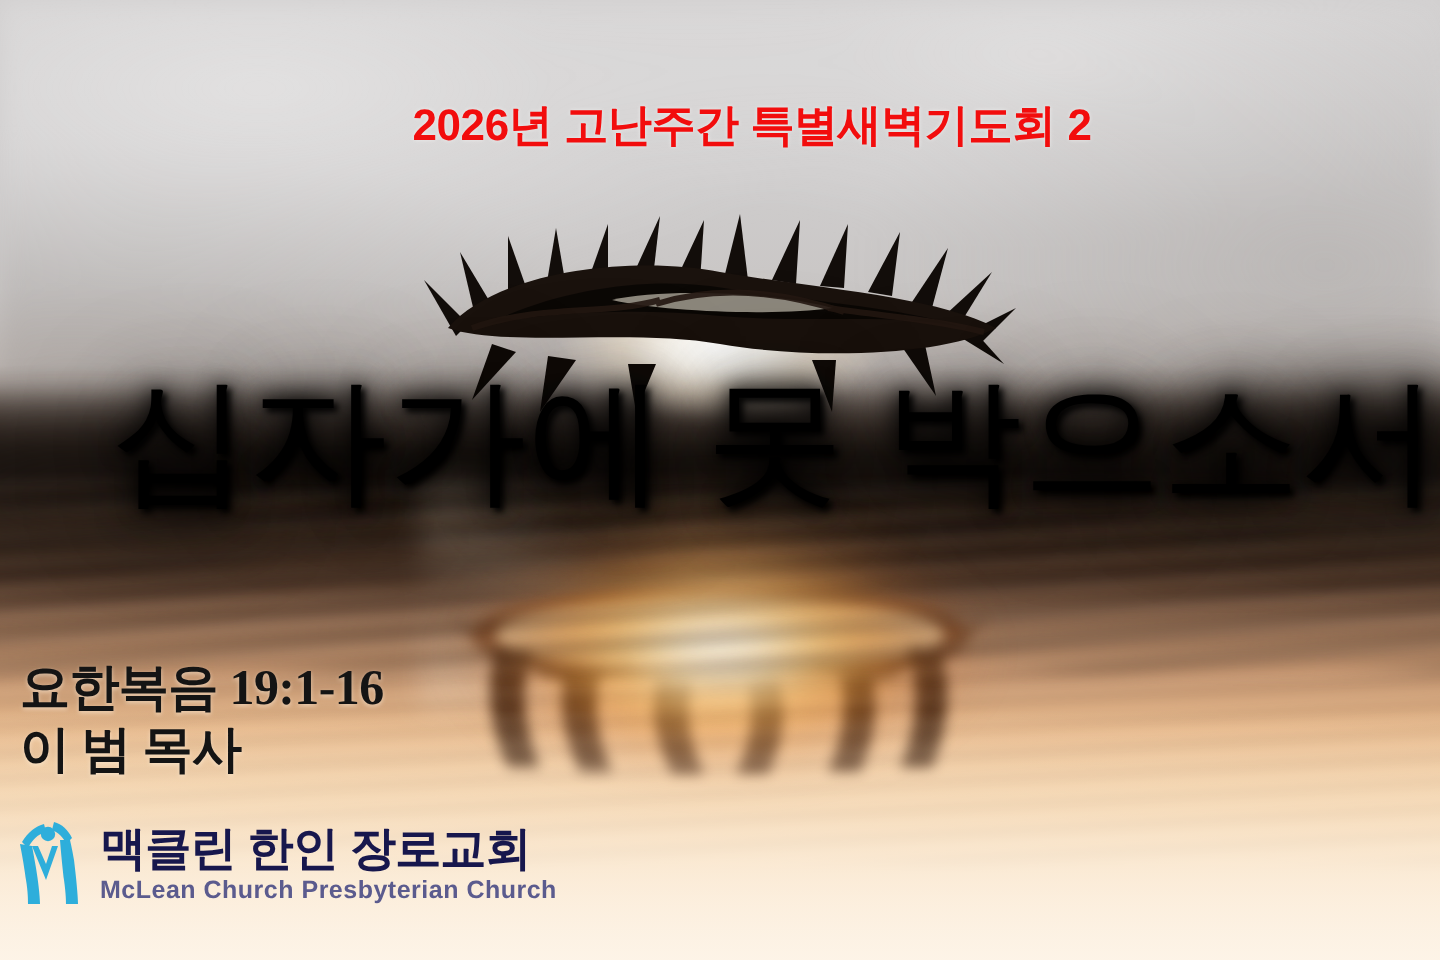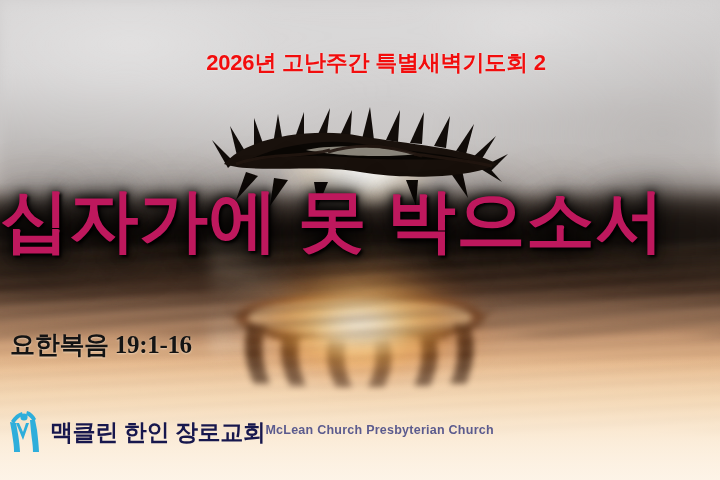--- a/index.html
+++ b/index.html
@@ -241,24 +241,24 @@
     line-height: 1;
     text-shadow: 0 0 2px rgba(255,255,255,0.55);
     white-space: nowrap;
     margin-left: 32px;
   }
 
   .main-title {
     position: absolute;
     left: 0; right: 0;
     top: 186px;
-    text-align: left;
-    color: #be185d;
+    text-align: right;
+    color: #000000;
     font-size: 69px;
-    font-weight: bold;
+    font-weight: normal;
     line-height: 1;
     letter-spacing: 0.5px;
     white-space: nowrap;
     text-shadow:
       0 0 10px rgba(0,0,0,0.95),
       0 0 20px rgba(0,0,0,0.90),
       0 0 34px rgba(0,0,0,0.80),
       0 0 52px rgba(0,0,0,0.65),
       2px 2px 3px rgba(0,0,0,0.9);
   }
@@ -288,21 +288,21 @@
     display: flex;
     align-items: center;
     gap: 4px;
   }
   .logo-mark {
     width: 40px;
     height: 44px;
     flex: 0 0 auto;
   }
   .logo-mark svg { display: block; width: 100%; height: 100%; }
-  .logo-text { display: flex; flex-direction: row; line-height: 1; justify-content: flex-end; }
+  .logo-text { display: flex; flex-direction: column; line-height: 1; justify-content: flex-end; }
   .logo-ko {
     color: #17174d;
     font-size: 23px;
     font-weight: bold;
     letter-spacing: -0.4px;
     white-space: nowrap;
   }
   .logo-en {
     color: #5b5b8e;
     font-size: 12.5px;
@@ -401,20 +401,21 @@
   <div class="bg-streaks"></div>
   <div class="bg-streaks-2"></div>
   <div class="bg-bottom-wash"></div>
 
   <div class="series-title">2026년 고난주간 특별새벽기도회 2</div>
 
   <div class="main-title">십자가에 못 박으소서</div>
 
   <div class="ref-block">
     <div class="ref-line">요한복음 19:1-16</div>
+    <div class="ref-line">이 범 목사</div>
   </div>
 
   <div class="logo">
     <span class="logo-mark">
       <svg viewBox="0 0 40 44" xmlns="http://www.w3.org/2000/svg">
         <g fill="#2eaedb">
 
           <path d="M4 12 C4 12, 6 22, 7 30 C8 36, 8 40, 8 42 L14 42
                    C14 38, 13 30, 12 24 C11 18, 10 13, 10 13 Z"></path>
 

